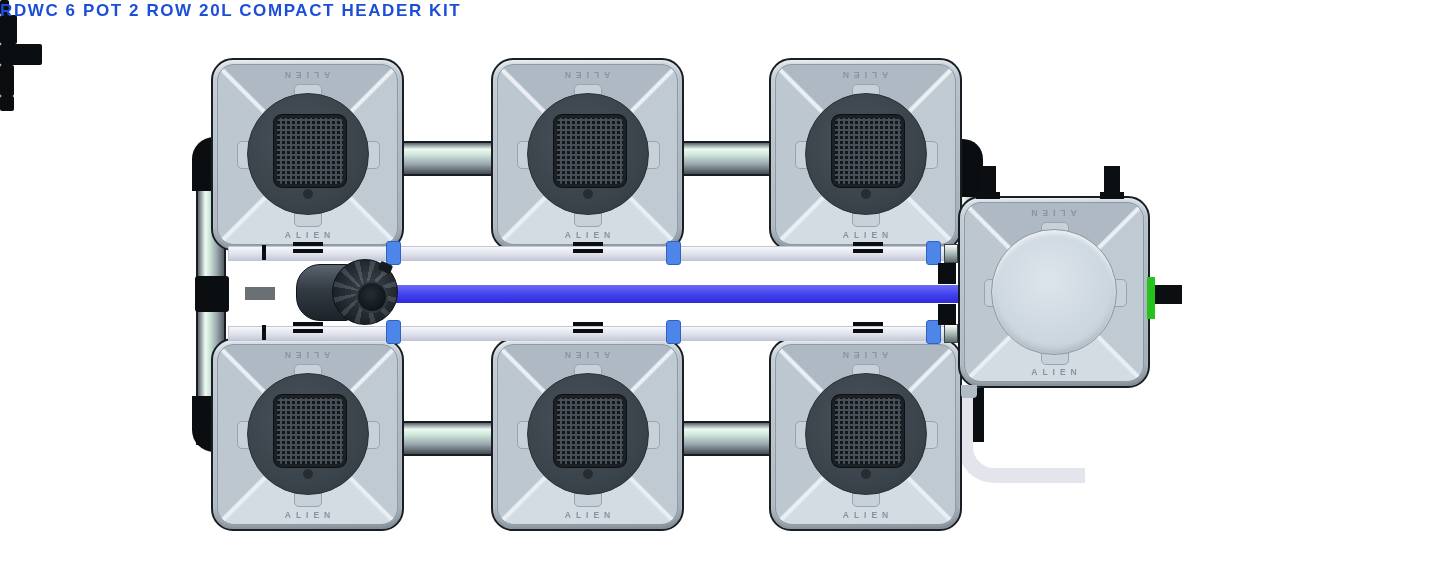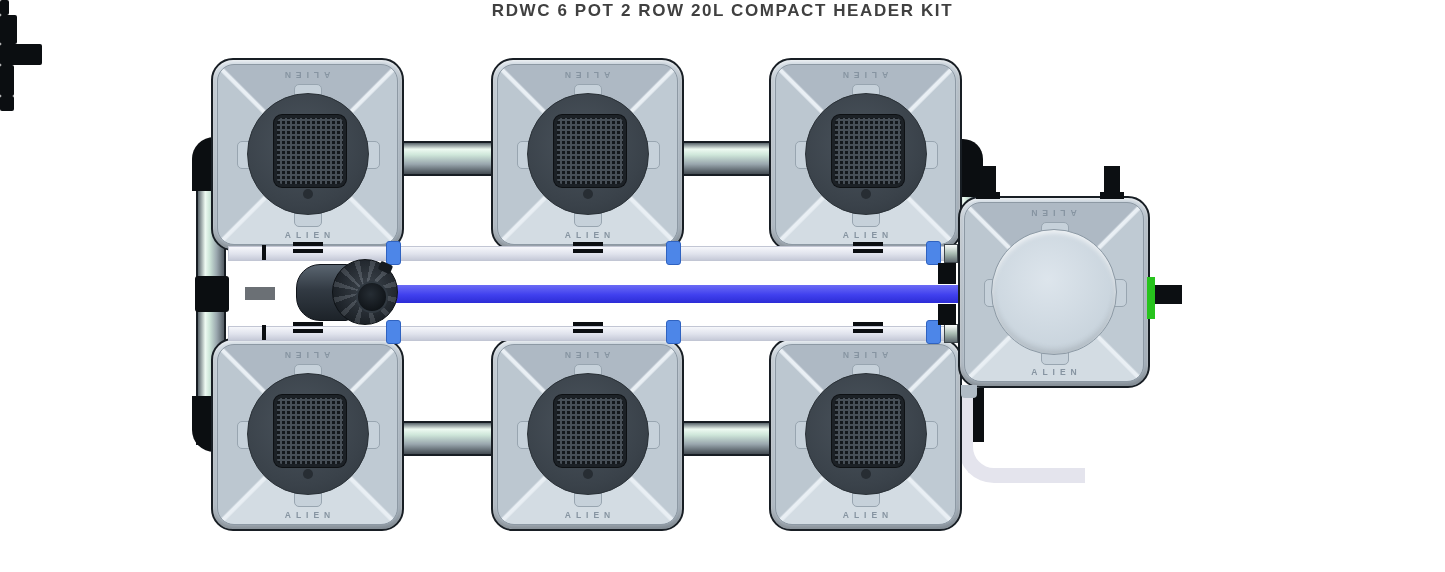--- a/index.html
+++ b/index.html
@@ -1,21 +1,21 @@
 <!DOCTYPE html>
 <html><head>
 <meta charset="utf-8">
 <style>
   html,body{margin:0;padding:0;background:#fff;}
   .stage{position:relative;width:1445px;height:572px;background:#ffffff;overflow:hidden;
          font-family:"Liberation Sans", sans-serif;}
 
   
-  .title{position:absolute;left:0;top:1px;width:100%;text-align:center;
-         font-size:17px;font-weight:bold;letter-spacing:1.6px;color:#404040;}
+  .title{position:absolute;left:0;top:1px;width:100%;text-align:left;
+         font-size:17px;font-weight:bold;letter-spacing:1.6px;color:#1d4ed8;}
 
   
   .pipe-h{position:absolute;height:31px;z-index:1;
     background:linear-gradient(180deg,#59646b 0%,#eefaf2 20%,#cfe7da 38%,#9aa7ae 68%,#636d74 88%,#454d53 100%);
     border-top:2px solid #171d23;border-bottom:2px solid #171d23;}
   .pipe-v{position:absolute;width:26px;z-index:1;
     background:linear-gradient(90deg,#59646b 0%,#eefaf2 28%,#cfe7da 44%,#9aa7ae 72%,#545d64 100%);
     border-left:2px solid #171d23;border-right:2px solid #171d23;}
 
   

